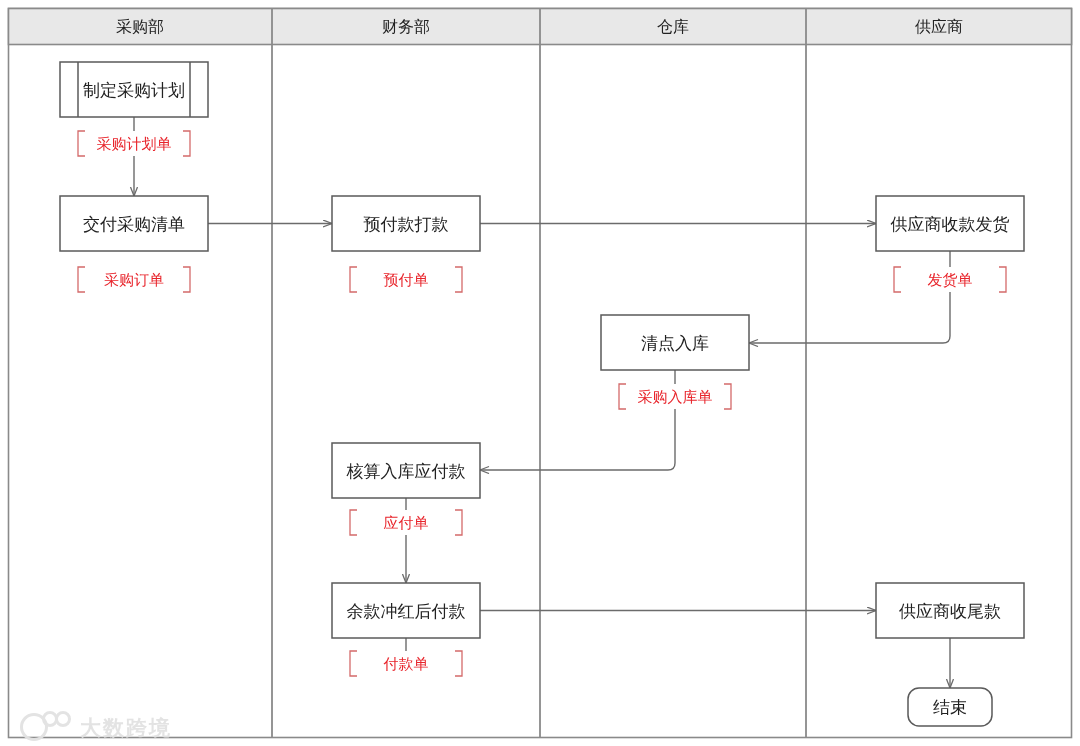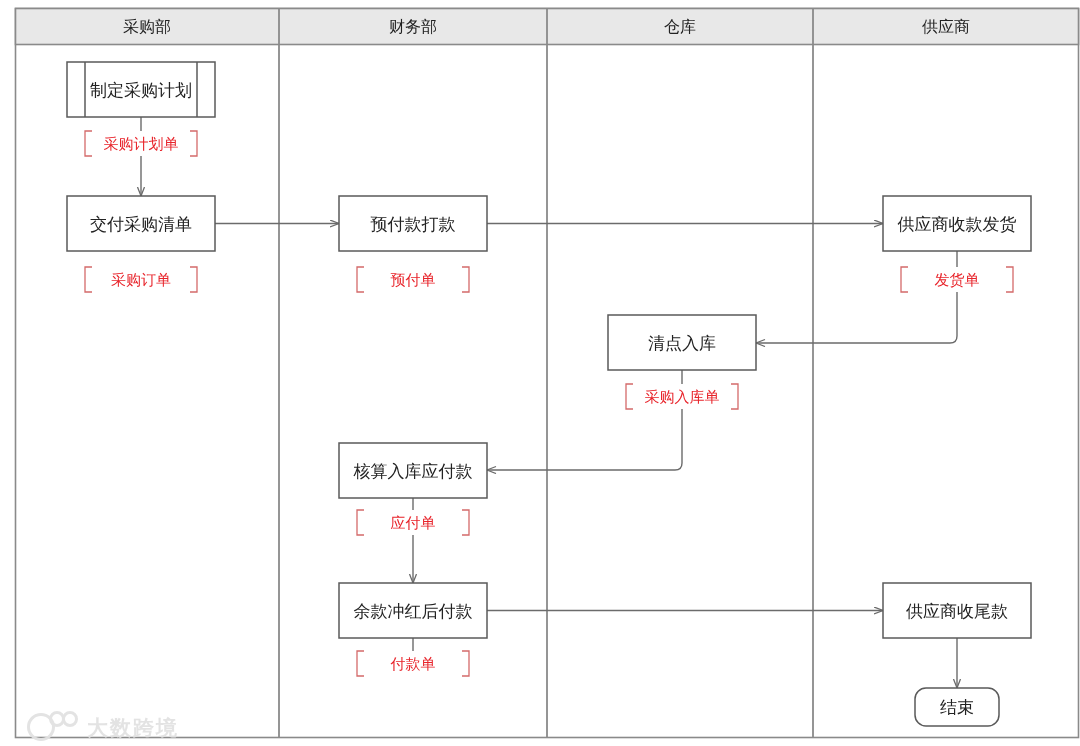--- a/index.html
+++ b/index.html
@@ -1,20 +1,20 @@
 <!DOCTYPE html>
 <html><head>
 <meta charset="utf-8">
 <style>
   html,body{margin:0;padding:0;background:#ffffff;}
   body{
     font-family:"Liberation Serif","DejaVu Serif",serif;
     width:1080px;height:746px;overflow:hidden;position:relative;
   }
-  #chart-root{position:absolute;left:7px;top:0;width:884px;height:746px;}
+  #chart-root{position:absolute;left:0;top:0;width:884px;height:746px;}
   svg{display:block;}
 
   .lane-header-text{
     font-family:"Liberation Serif","DejaVu Serif",serif;
     font-size:16px;fill:#222222;
   }
   .node-text{
     font-family:"Liberation Serif","DejaVu Serif",serif;
     font-size:17px;fill:#222222;
   }

